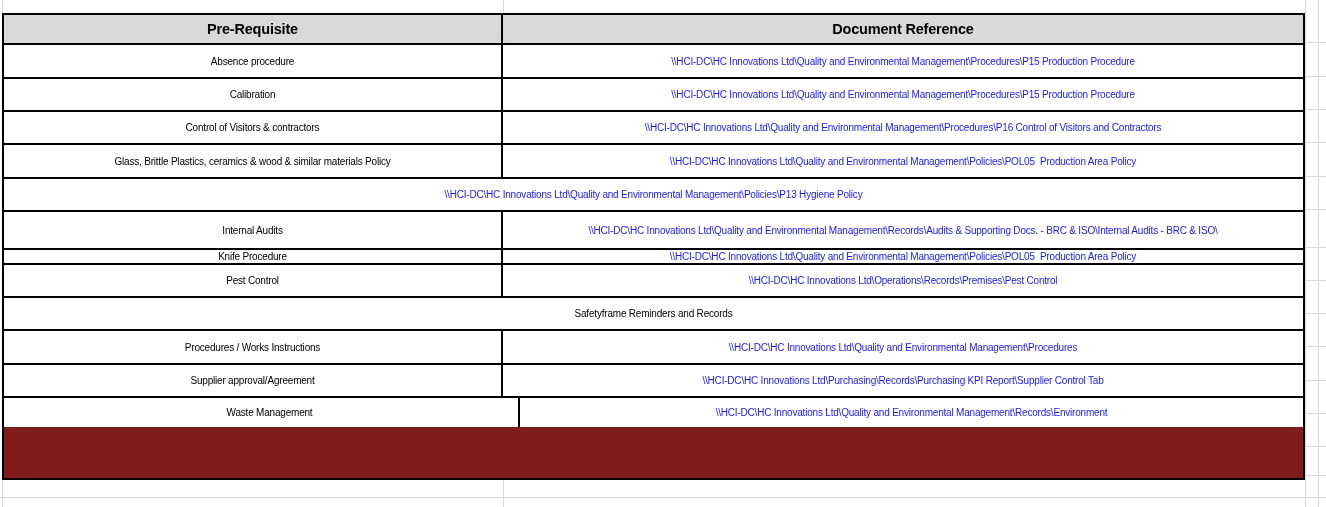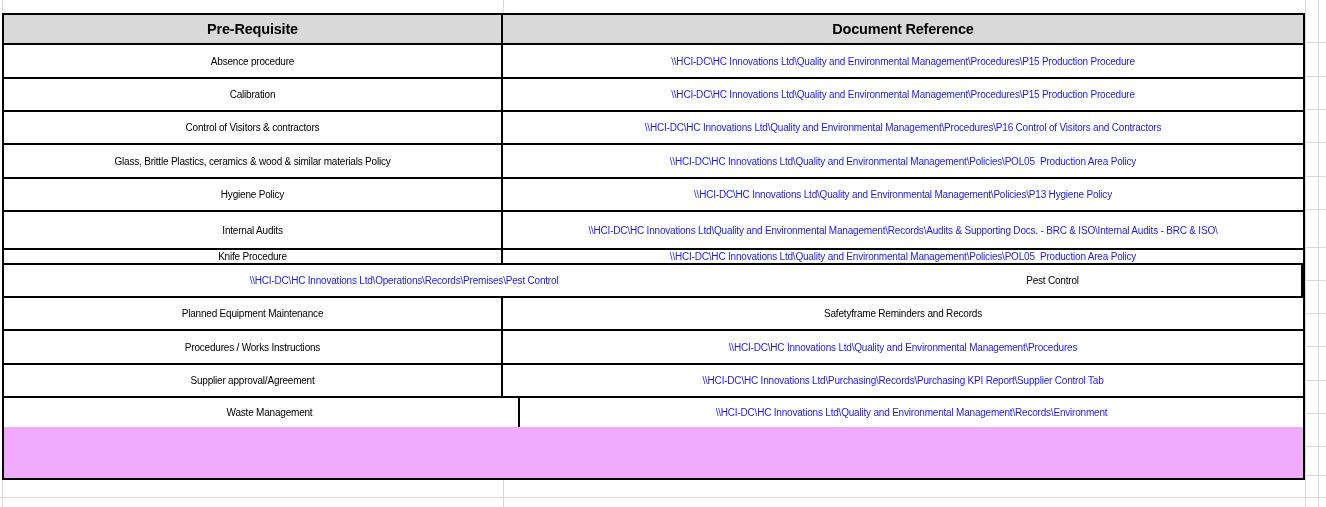--- a/index.html
+++ b/index.html
@@ -9,21 +9,21 @@
     font-family:"Liberation Sans", sans-serif;
     color:#000000;
   }
   *{box-sizing:border-box;}
   
   .grid-v{position:absolute;top:0;bottom:0;width:1px;background:#d9d9d9;z-index:0;}
   .grid-h{position:absolute;height:1px;background:#d9d9d9;z-index:0;}
   
   .xl-table{
     position:absolute;left:2px;top:13px;width:1303px;height:467px;
-    border:2px solid #000000;background:#f0abfc;z-index:1;
+    border:2px solid #000000;background:#7f1d1d;z-index:1;
   }
   .row{display:flex;border-bottom:2px solid #000000;background:#ffffff;}
   .row:last-child{border-bottom:none;padding-left:17px;}
   .row.header{background:#d9d9d9;}
   .cell{
     display:flex;align-items:center;justify-content:center;
     text-align:center;white-space:pre-wrap;
     font-size:10px;line-height:17px;letter-spacing:-0.2px;
     padding:0 4px;
   }
@@ -62,41 +62,39 @@
     <div class="cell pre">Control of Visitors &amp; contractors</div>
     <div class="cell ref">\\HCI-DC\HC Innovations Ltd\Quality and Environmental Management\Procedures\P16 Control of Visitors and Contractors</div>
   </div>
 
   <div class="row" style="height:34px">
     <div class="cell pre">Glass, Brittle Plastics, ceramics &amp; wood &amp; similar materials Policy</div>
     <div class="cell ref">\\HCI-DC\HC Innovations Ltd\Quality and Environmental Management\Policies\POL05  Production Area Policy</div>
   </div>
 
   <div class="row" style="height:33px">
-    <div class="cell pre">Hygiene Policy</div>
     <div class="cell ref">\\HCI-DC\HC Innovations Ltd\Quality and Environmental Management\Policies\P13 Hygiene Policy</div>
   </div>
 
   <div class="row" style="height:38px">
     <div class="cell pre">Internal Audits</div>
     <div class="cell ref">\\HCI-DC\HC Innovations Ltd\Quality and Environmental Management\Records\Audits &amp; Supporting Docs. - BRC &amp; ISO\Internal Audits - BRC &amp; ISO\</div>
   </div>
 
   <div class="row" style="height:15px">
     <div class="cell pre">Knife Procedure</div>
     <div class="cell ref">\\HCI-DC\HC Innovations Ltd\Quality and Environmental Management\Policies\POL05  Production Area Policy</div>
   </div>
 
   <div class="row" style="height:33px">
+    <div class="cell pre">Pest Control</div>
     <div class="cell ref">\\HCI-DC\HC Innovations Ltd\Operations\Records\Premises\Pest Control</div>
-    <div class="cell pre">Pest Control</div>
   </div>
 
   <div class="row" style="height:33px">
-    <div class="cell pre">Planned Equipment Maintenance</div>
     <div class="cell ref plain">Safetyframe Reminders and Records</div>
   </div>
 
   <div class="row" style="height:34px">
     <div class="cell pre">Procedures / Works Instructions</div>
     <div class="cell ref">\\HCI-DC\HC Innovations Ltd\Quality and Environmental Management\Procedures</div>
   </div>
 
   <div class="row" style="height:33px">
     <div class="cell pre">Supplier approval/Agreement</div>

